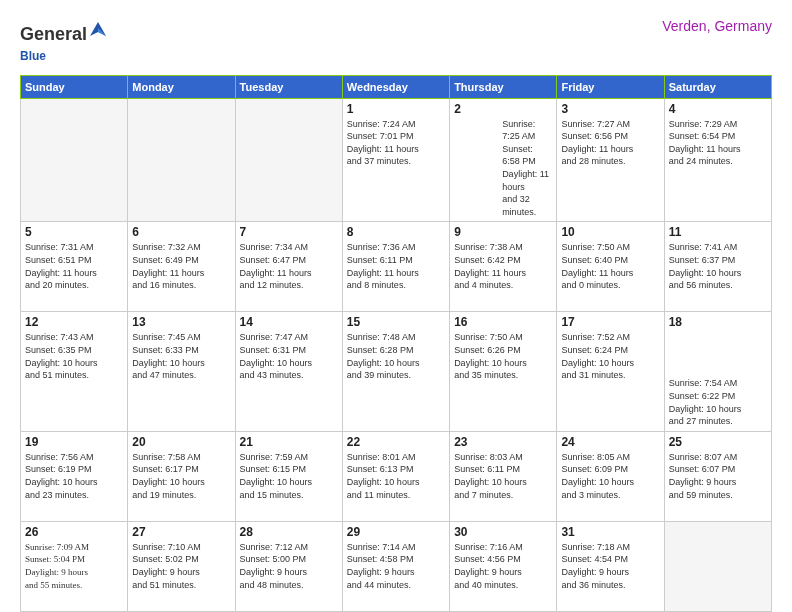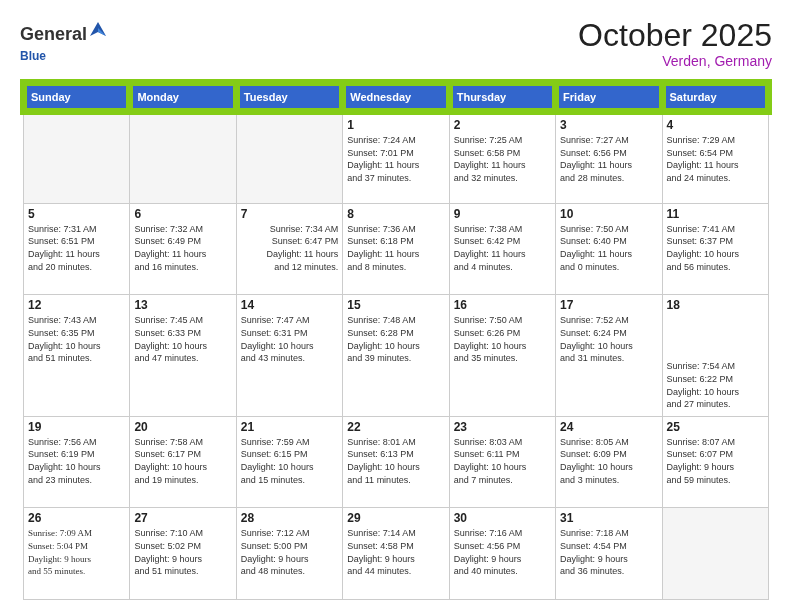--- a/index.html
+++ b/index.html
@@ -60,21 +60,21 @@
       width: 100%;
       table-layout: fixed;
     }
     .calendar th {
       background-color: #3366cc;
       color: #fff;
       font-size: 11px;
       font-weight: bold;
       padding: 5px 4px;
       text-align: left;
-      border: 7px solid #84cc16;
+      border: 1px solid #84cc16;
     }
     .calendar td {
       border: 1px solid #ccc;
       vertical-align: top;
       padding: 3px 4px;
       font-size: 9.5px;
       color: #333;
       background: #fff;
       height: 90px;
     }
@@ -107,21 +107,20 @@
         <div class="logo-text">
           <span class="logo-general">General</span><svg class="logo-icon" viewBox="0 0 20 22" xmlns="http://www.w3.org/2000/svg">
               <polygon points="2,18 10,4 18,18 10,14" fill="#2255aa"></polygon>
               <polygon points="10,14 18,18 10,10" fill="#4488dd"></polygon>
             </svg><br>
           <span class="logo-blue" style="font-size:12px;font-weight:bold;color:#2255aa;">Blue</span>
         </div>
       </div>
     </div>
     <div class="title-block">
-      <div class="month-title">October 2025</div>
       <div class="location">Verden, Germany</div>
     </div>
   </div>
 
   <table class="calendar">
     <thead>
       <tr>
       <th>Sunday</th>
           <th>Monday</th>
           <th>Tuesday</th>
@@ -138,21 +137,21 @@
           <td class="empty"></td>
           <td>
             <span class="day-number">1</span>
             <div class="day-info" style="white-space: pre-line;">Sunrise: 7:24 AM
 Sunset: 7:01 PM
 Daylight: 11 hours
 and 37 minutes.</div>
           </td>
           <td>
             <span class="day-number">2</span>
-            <div class="day-info" style="white-space: pre-line;">Sunrise: 7:25 AM
+            <div class="day-info" style="white-space: pre-line; margin-left: 48px;">Sunrise: 7:25 AM
 Sunset: 6:58 PM
 Daylight: 11 hours
 and 32 minutes.</div>
           </td>
           <td>
             <span class="day-number">3</span>
             <div class="day-info" style="white-space: pre-line;">Sunrise: 7:27 AM
 Sunset: 6:56 PM
 Daylight: 11 hours
 and 28 minutes.</div>
@@ -175,29 +174,29 @@
           </td>
           <td>
             <span class="day-number">6</span>
             <div class="day-info" style="white-space: pre-line;">Sunrise: 7:32 AM
 Sunset: 6:49 PM
 Daylight: 11 hours
 and 16 minutes.</div>
           </td>
           <td>
             <span class="day-number">7</span>
-            <div class="day-info" style="white-space: pre-line; text-align: right;">Sunrise: 7:34 AM
+            <div class="day-info" style="white-space: pre-line;">Sunrise: 7:34 AM
 Sunset: 6:47 PM
 Daylight: 11 hours
 and 12 minutes.</div>
           </td>
           <td>
             <span class="day-number">8</span>
             <div class="day-info" style="white-space: pre-line;">Sunrise: 7:36 AM
-Sunset: 6:18 PM
+Sunset: 6:11 PM
 Daylight: 11 hours
 and 8 minutes.</div>
           </td>
           <td>
             <span class="day-number">9</span>
             <div class="day-info" style="white-space: pre-line;">Sunrise: 7:38 AM
 Sunset: 6:42 PM
 Daylight: 11 hours
 and 4 minutes.</div>
           </td>

